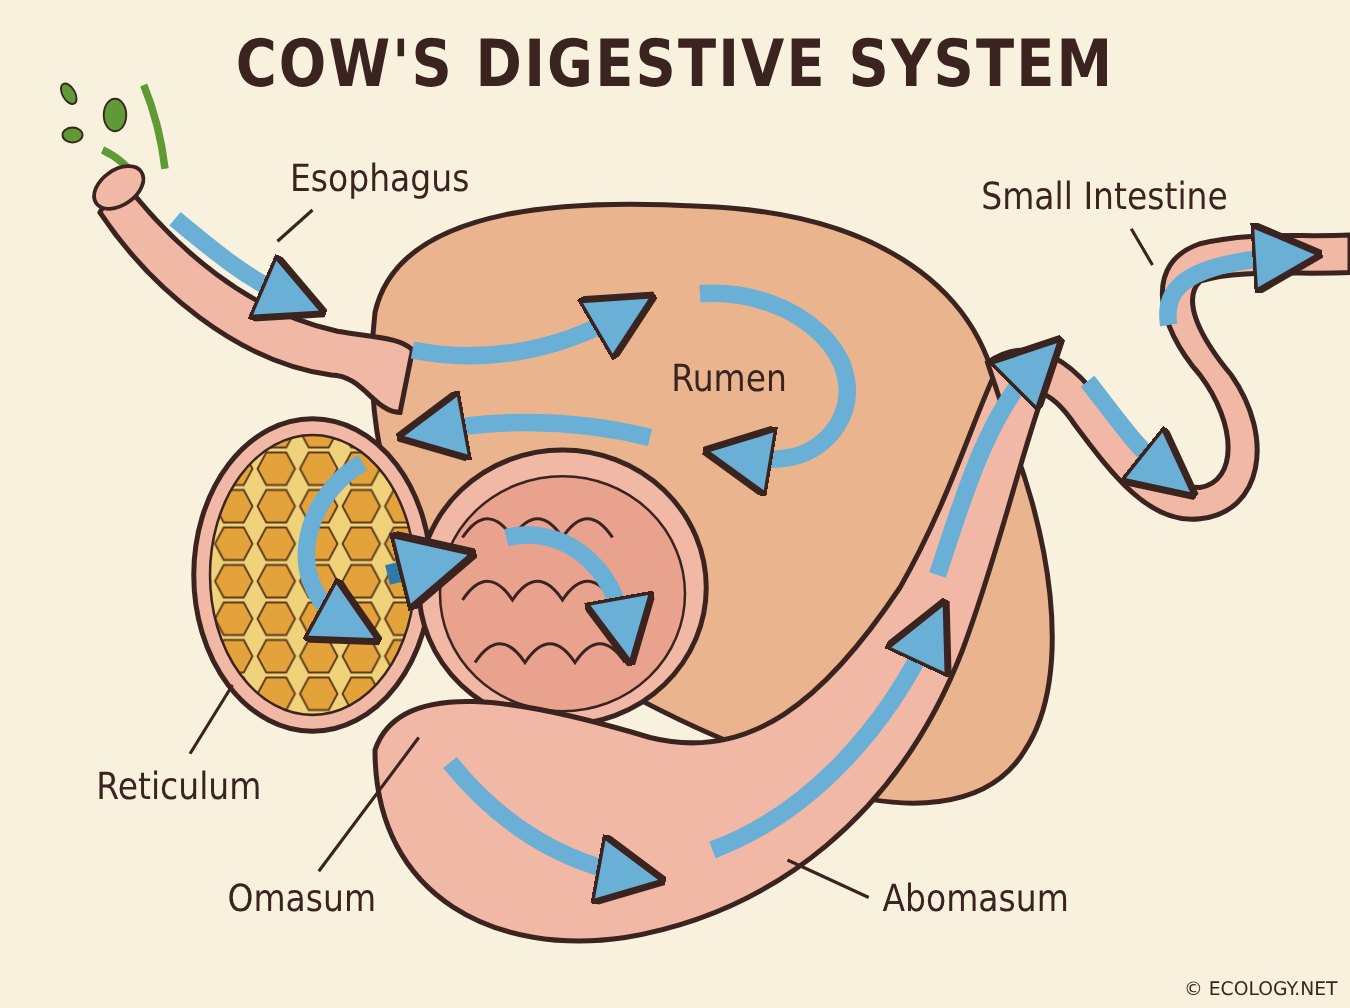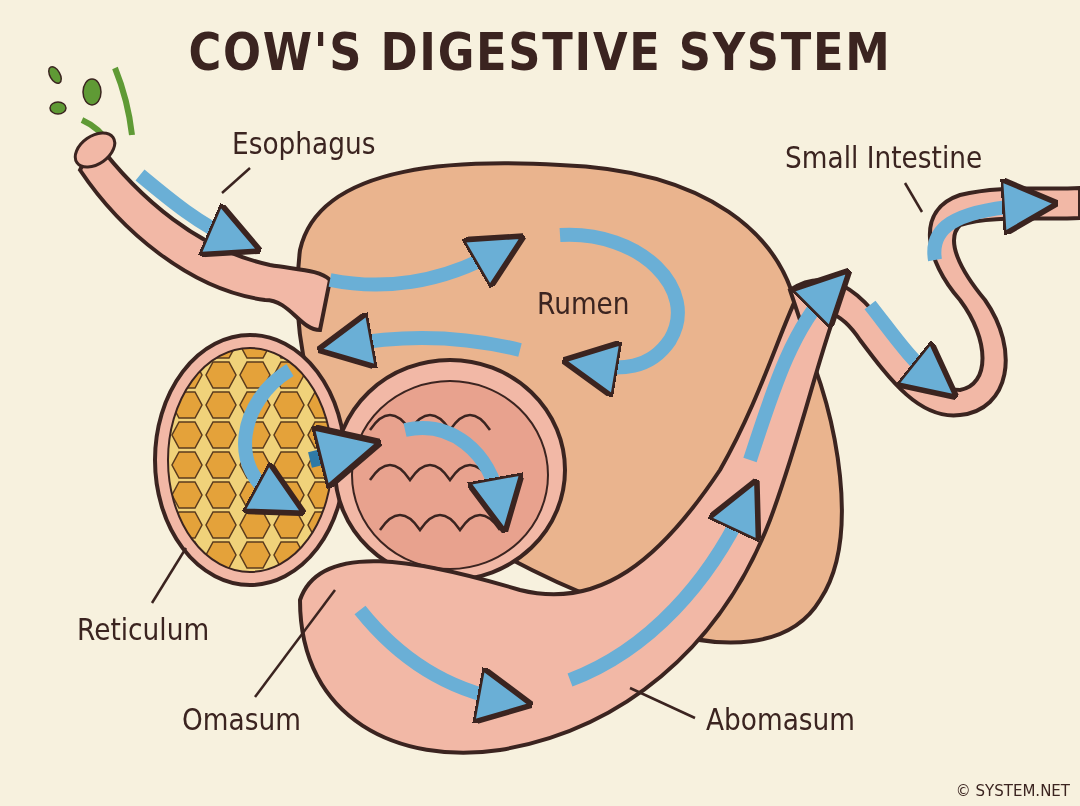--- a/index.html
+++ b/index.html
@@ -108,13 +108,13 @@
   </g>
 </svg>
 
 <div class="label" style="left:232px; top:126px;">Esophagus</div>
 <div class="label" style="left:785px; top:140px;">Small Intestine</div>
 <div class="label" style="left:537px; top:286px;">Rumen</div>
 <div class="label" style="left:77px; top:612px;">Reticulum</div>
 <div class="label" style="left:182px; top:702px;">Omasum</div>
 <div class="label" style="left:706px; top:702px;">Abomasum</div>
 
-<div class="credit">© SYSTEM.NET</div>
+<div class="credit">© ECOLOGY.NET</div>
 
 </body></html>

